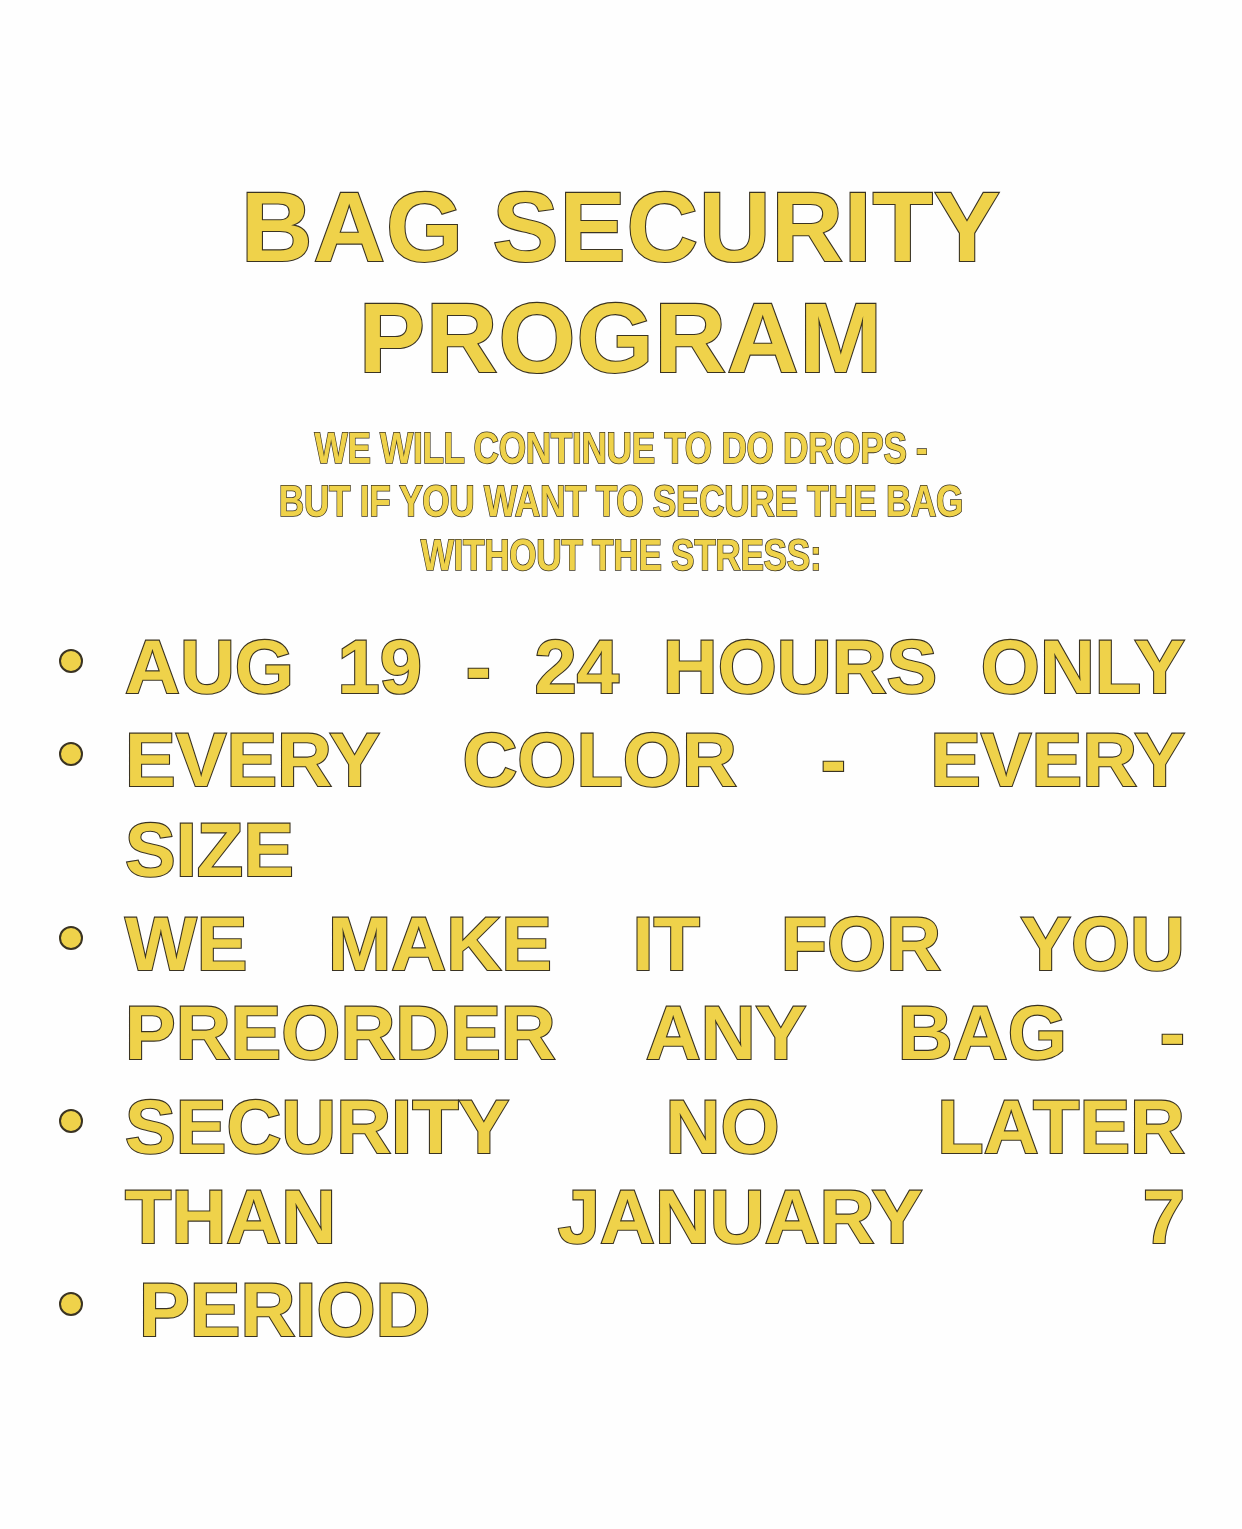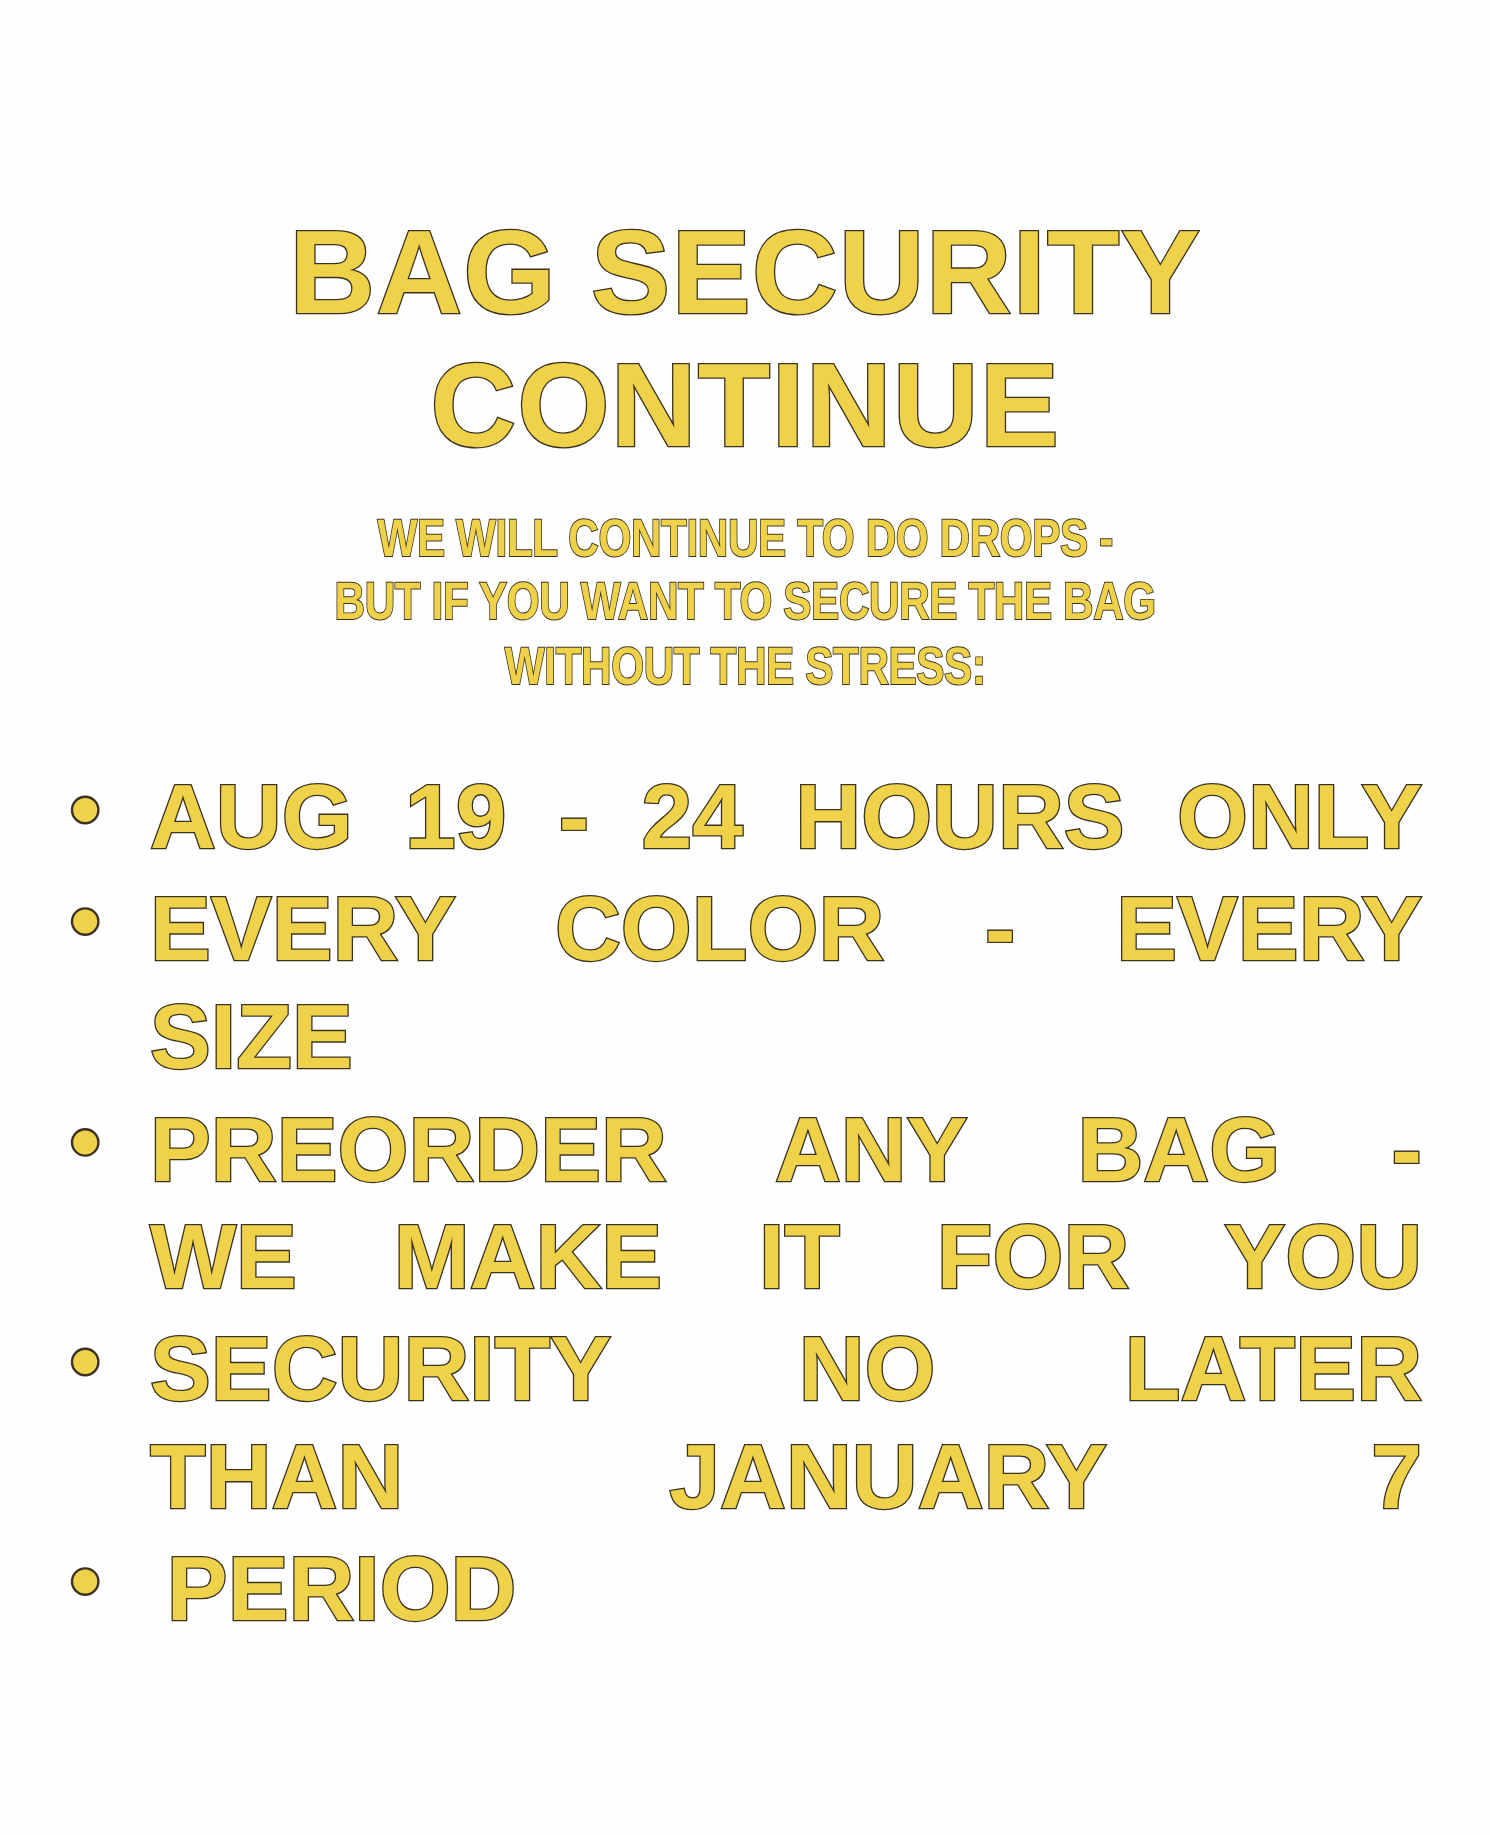--- a/index.html
+++ b/index.html
@@ -59,21 +59,21 @@
     font-weight: bold;
     transform: scaleX(0.80);
     transform-origin: center center;
     letter-spacing: -0.4px;
     white-space: nowrap;
     -webkit-text-stroke: 1.6px #3a3322;
   }
 
   
   .list-block {
-    margin-top: 54px;
+    margin-top: 40px;
     padding: 0 57px 0 57px;
   }
   .list-item {
     position: relative;
     padding-left: 68px;
     margin-bottom: 4px;
   }
   .bullet-marker {
     position: absolute;
     left: 2px;
@@ -102,21 +102,21 @@
     padding-left: 14px;
   }
 </style>
 </head>
 <body>
 
 <div class="poster">
 
   <div class="title-block">
     <span class="title-line otext">BAG SECURITY</span>
-    <span class="title-line otext">CONTINUE</span>
+    <span class="title-line otext">PROGRAM</span>
   </div>
 
   <div class="subtitle-block">
     <span class="subtitle-line otext">WE WILL CONTINUE TO DO DROPS -</span>
     <span class="subtitle-line otext">BUT IF YOU WANT TO SECURE THE BAG</span>
     <span class="subtitle-line otext">WITHOUT THE STRESS:</span>
   </div>
 
   <div class="list-block">
 
@@ -125,22 +125,22 @@
       <span class="item-text otext">AUG 19 - 24 HOURS ONLY</span>
     </div>
 
     <div class="list-item">
       <span class="bullet-marker"></span>
       <span class="item-text otext">EVERY COLOR - EVERY SIZE</span>
     </div>
 
     <div class="list-item">
       <span class="bullet-marker"></span>
+      <span class="item-text otext">WE MAKE IT FOR YOU</span>
       <span class="item-text otext">PREORDER ANY BAG -</span>
-      <span class="item-text otext">WE MAKE IT FOR YOU</span>
     </div>
 
     <div class="list-item">
       <span class="bullet-marker"></span>
       <span class="item-text otext">SECURITY NO LATER</span>
       <span class="item-text otext">THAN JANUARY 7</span>
     </div>
 
     <div class="list-item">
       <span class="bullet-marker"></span>

